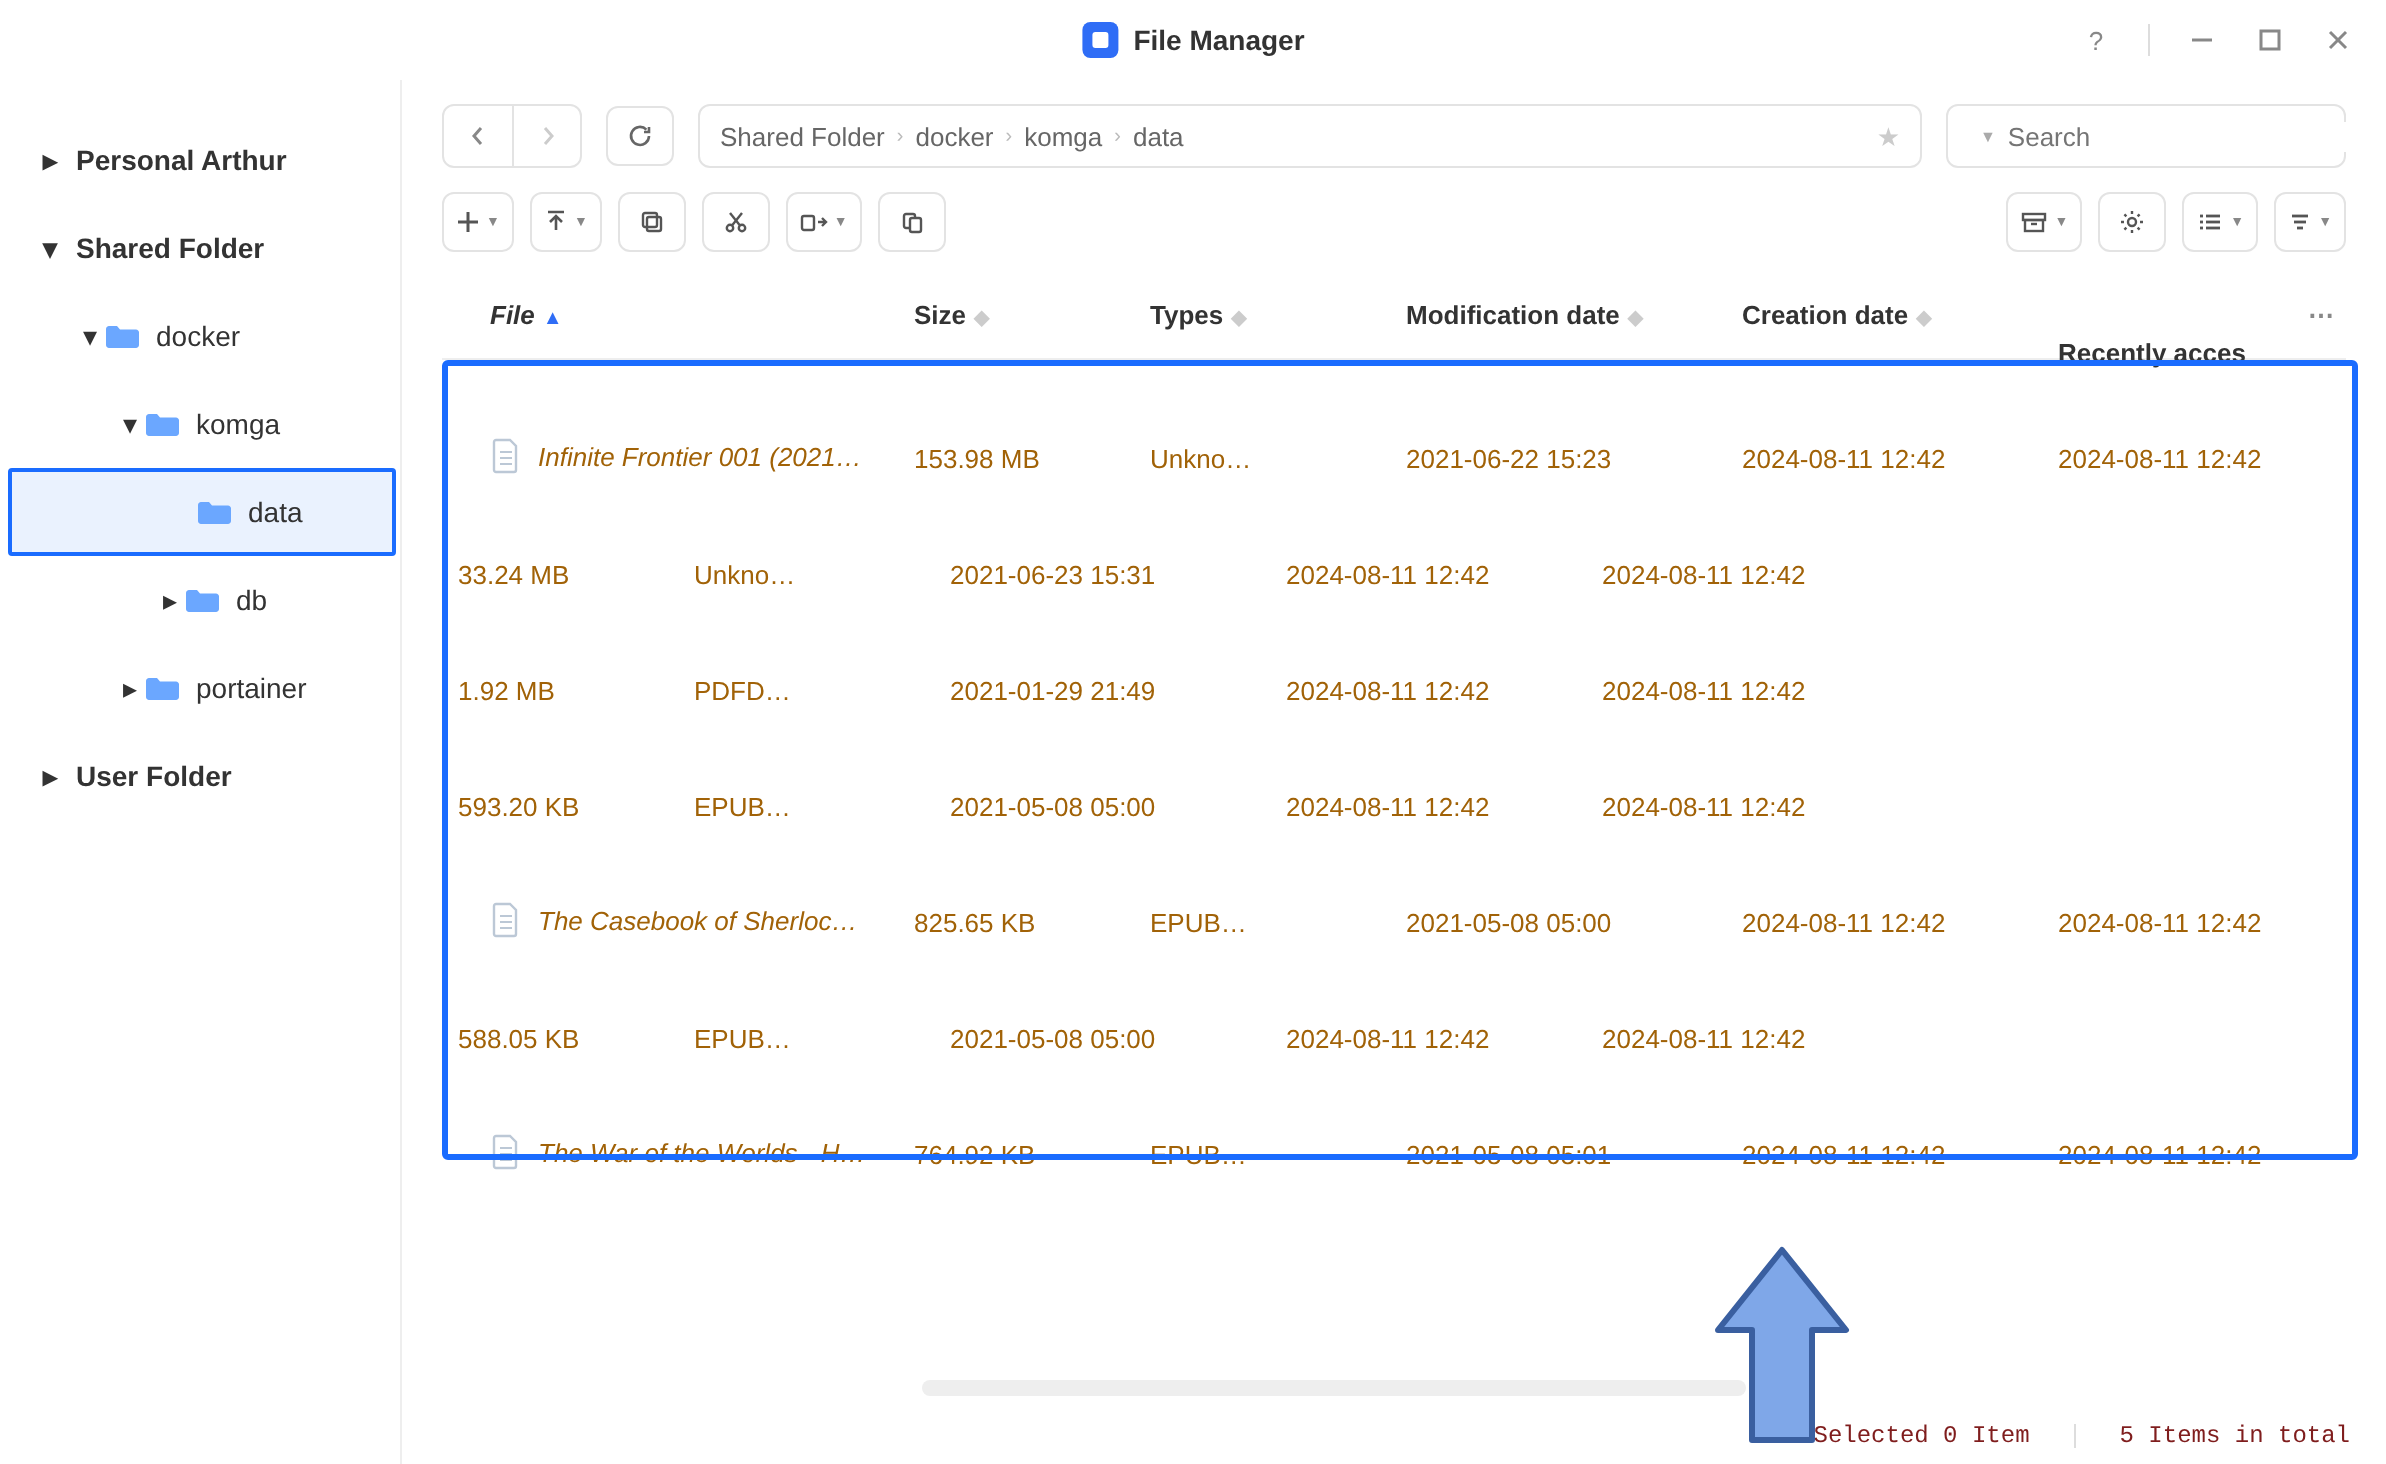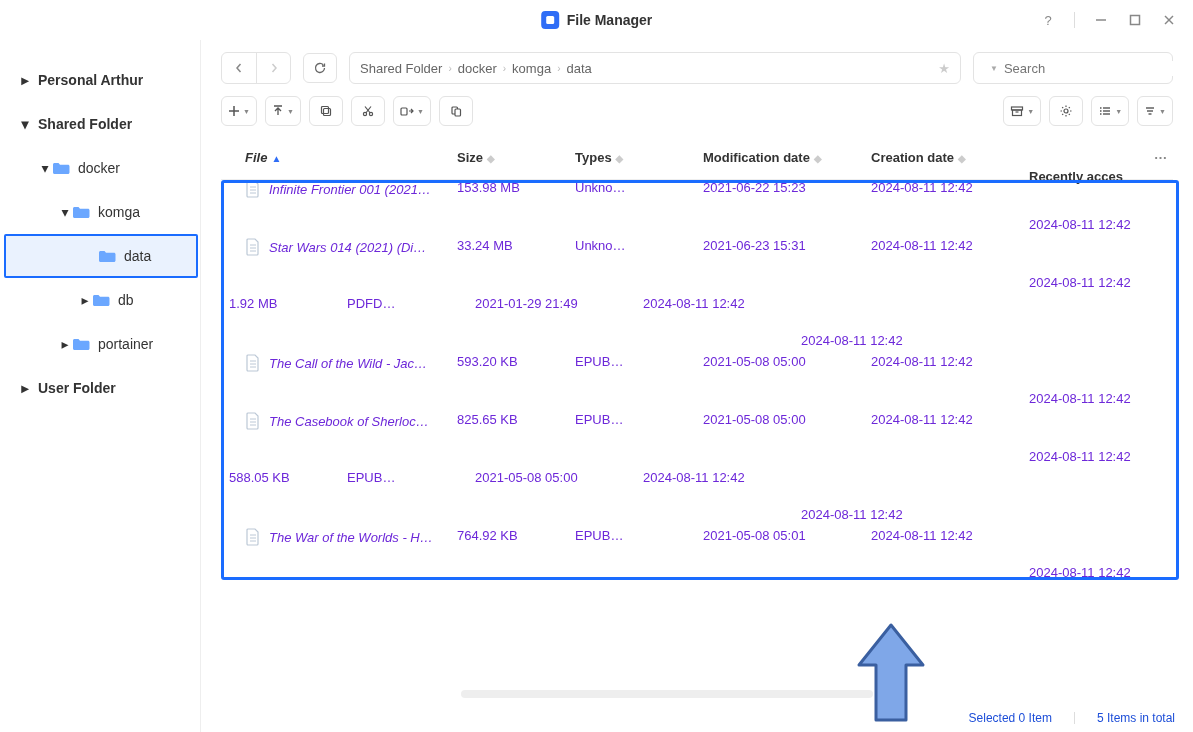--- a/index.html
+++ b/index.html
@@ -55,25 +55,25 @@
 .col-mod { width: 168px; margin-left: 28px; }
 .col-creat { width: 158px; }
 .col-acc { width: 128px; margin-top: 37px; }
 .th .sort { color: #2f6df6; font-size: 10px; margin-left: 4px; }
 .th .sort-grey { color: #ccc; font-size: 10px; margin-left: 4px; }
 .th-more { width: 24px; text-align: center; color: #888; cursor: pointer; letter-spacing: 1px; font-weight: 700; }
 
 .highlight-box { position: absolute; border: 3px solid #1a6cff; border-radius: 3px; pointer-events: none; }
 
 .tbody { }
-.trow { display: flex; align-items: flex-start; height: 58px; font-size: 13px; color: #6d28d9; border-bottom: 1px solid transparent; cursor: pointer; }
+.trow { display: flex; align-items: flex-end; height: 58px; font-size: 13px; color: #a16207; border-bottom: 1px solid transparent; cursor: pointer; }
 .file-icon { width: 16px; height: 18px; margin-right: 8px; flex-shrink: 0; }
 .file-cell { display: flex; align-items: center; }
 
-.statusbar { position: absolute; bottom: 0; right: 0; height: 28px; display: flex; align-items: center; gap: 22px; padding: 0 18px; font-size: 12px; color: #1d4ed8; }
+.statusbar { position: absolute; bottom: 0; right: 0; height: 28px; display: flex; align-items: center; gap: 22px; padding: 0 18px; font-size: 12px; color: #7f1d1d; font-family: Liberation Mono, monospace; }
 .statusbar .divider { width: 1px; height: 12px; background: #ddd; }
 
 .scrollbar-h { position: absolute; left: 260px; right: 320px; bottom: 34px; height: 8px; background: #eee; border-radius: 4px; }
 
 .arrow-annotation { position: absolute; left: 650px; top: 580px; pointer-events: none; }
 </style>
 </head>
 <body>
 
 <div class="titlebar">
@@ -312,52 +312,34 @@
               </svg>
               <span>Infinite Frontier 001 (2021…</span>
             </div>
             <div class="td col-size">153.98 MB</div>
             <div class="td col-types">Unkno…</div>
             <div class="td col-mod">2021-06-22 15:23</div>
             <div class="td col-creat">2024-08-11 12:42</div>
             <div class="td col-acc">2024-08-11 12:42</div>
           </div>
           <div class="trow">
-            <div class="td col-file file-cell">
-              <svg class="file-icon" viewBox="0 0 16 18">
-                <path d="M3 1h7l3 3v12a1 1 0 0 1-1 1H3a1 1 0 0 1-1-1V2a1 1 0 0 1 1-1z" fill="#fff" stroke="#bcc8d6" stroke-width="1.2"></path>
-                <line x1="5" y1="7" x2="11" y2="7" stroke="#bcc8d6" stroke-width="1"></line>
-                <line x1="5" y1="10" x2="11" y2="10" stroke="#bcc8d6" stroke-width="1"></line>
-                <line x1="5" y1="13" x2="11" y2="13" stroke="#bcc8d6" stroke-width="1"></line>
-              </svg>
-              <span>Star Wars 014 (2021) (Di…</span>
-            </div>
             <div class="td col-size">33.24 MB</div>
             <div class="td col-types">Unkno…</div>
             <div class="td col-mod">2021-06-23 15:31</div>
             <div class="td col-creat">2024-08-11 12:42</div>
             <div class="td col-acc">2024-08-11 12:42</div>
           </div>
           <div class="trow">
             <div class="td col-size">1.92 MB</div>
             <div class="td col-types">PDFD…</div>
             <div class="td col-mod">2021-01-29 21:49</div>
             <div class="td col-creat">2024-08-11 12:42</div>
             <div class="td col-acc">2024-08-11 12:42</div>
           </div>
           <div class="trow">
-            <div class="td col-file file-cell">
-              <svg class="file-icon" viewBox="0 0 16 18">
-                <path d="M3 1h7l3 3v12a1 1 0 0 1-1 1H3a1 1 0 0 1-1-1V2a1 1 0 0 1 1-1z" fill="#fff" stroke="#bcc8d6" stroke-width="1.2"></path>
-                <line x1="5" y1="7" x2="11" y2="7" stroke="#bcc8d6" stroke-width="1"></line>
-                <line x1="5" y1="10" x2="11" y2="10" stroke="#bcc8d6" stroke-width="1"></line>
-                <line x1="5" y1="13" x2="11" y2="13" stroke="#bcc8d6" stroke-width="1"></line>
-              </svg>
-              <span>The Call of the Wild - Jac…</span>
-            </div>
             <div class="td col-size">593.20 KB</div>
             <div class="td col-types">EPUB…</div>
             <div class="td col-mod">2021-05-08 05:00</div>
             <div class="td col-creat">2024-08-11 12:42</div>
             <div class="td col-acc">2024-08-11 12:42</div>
           </div>
           <div class="trow">
             <div class="td col-file file-cell">
               <svg class="file-icon" viewBox="0 0 16 18">
                 <path d="M3 1h7l3 3v12a1 1 0 0 1-1 1H3a1 1 0 0 1-1-1V2a1 1 0 0 1 1-1z" fill="#fff" stroke="#bcc8d6" stroke-width="1.2"></path>

